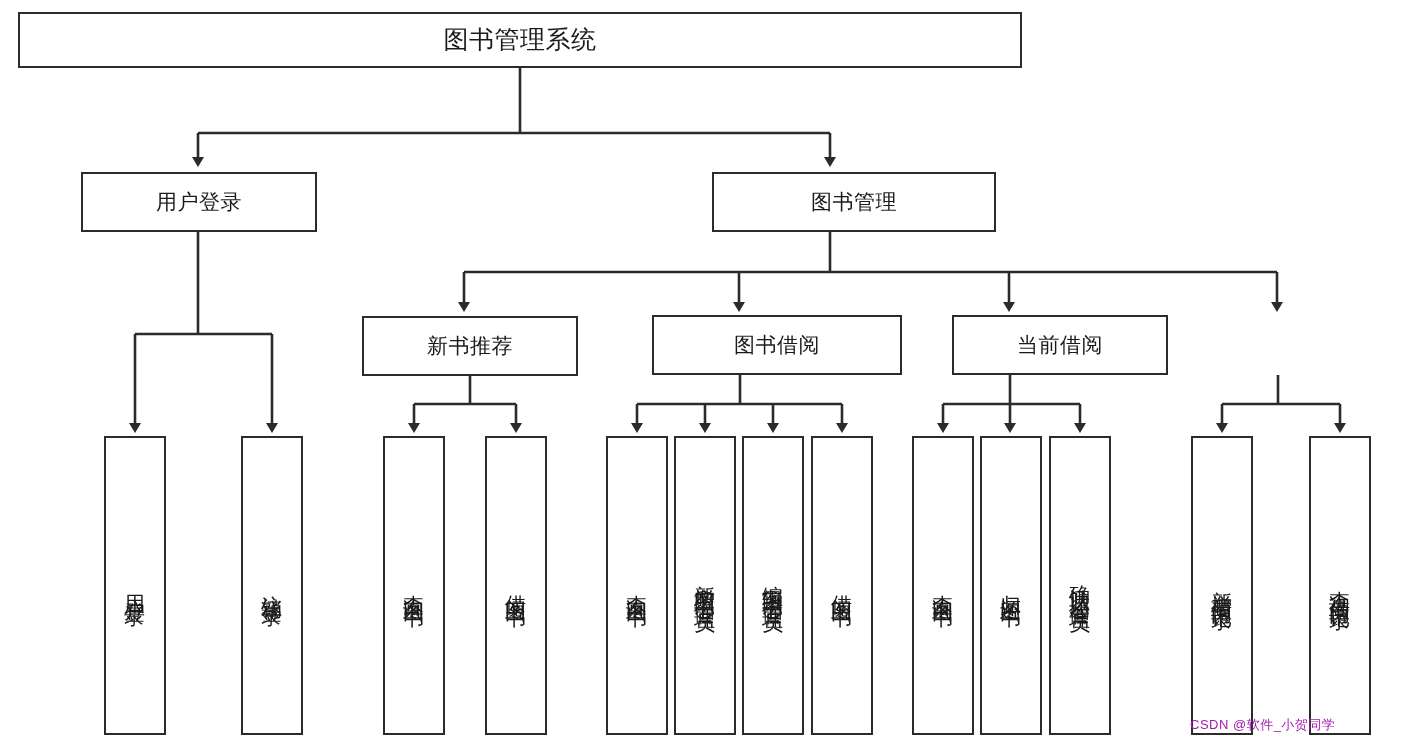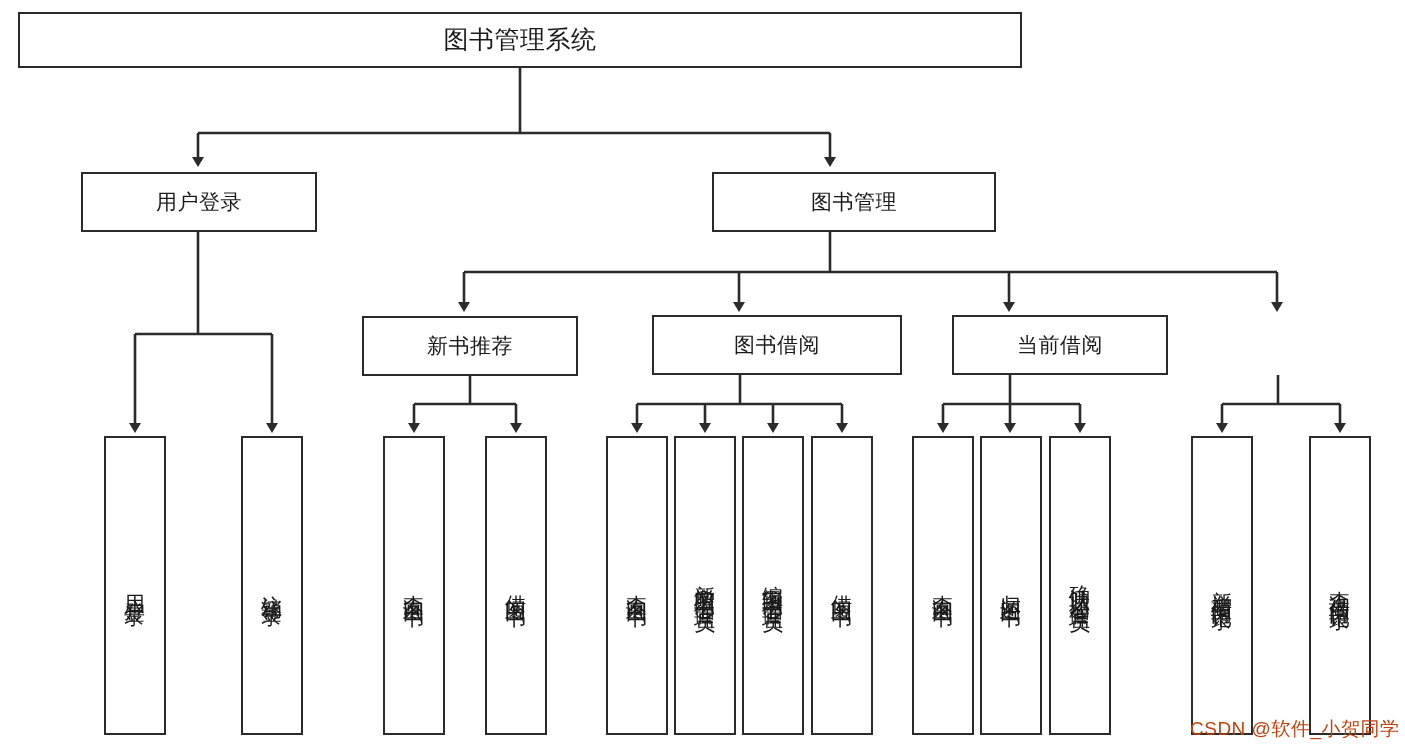--- a/index.html
+++ b/index.html
@@ -60,22 +60,22 @@
   .node.v .node-label {
     writing-mode: vertical-rl;
     text-orientation: upright;
     font-size: 21px;
     letter-spacing: 4px;
     line-height: 1;
     white-space: nowrap;
   }
   .watermark {
     position: absolute;
-    font-size: 19px;
-    color: #c2410c;
+    font-size: 13px;
+    color: #a21caf;
     white-space: nowrap;
     user-select: none;
     letter-spacing: 0.5px;
   }
 </style>
 </head>
 <body>
 
 <div id="canvas">
 

